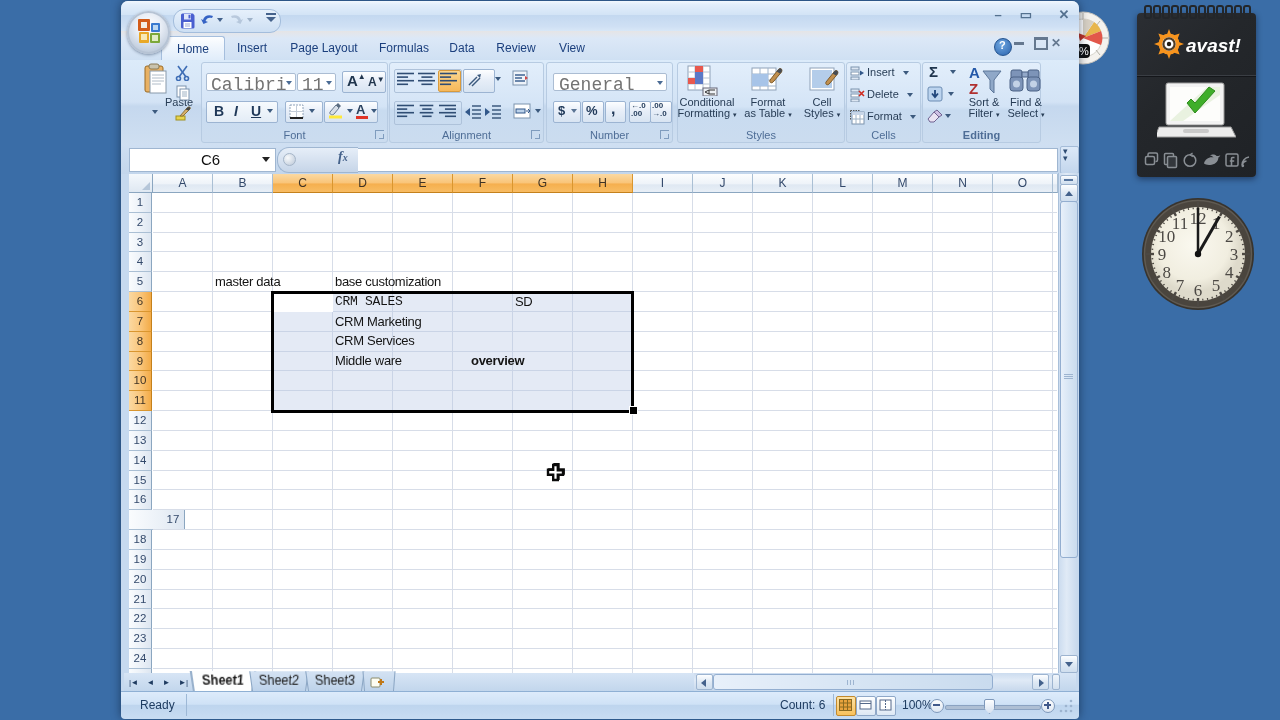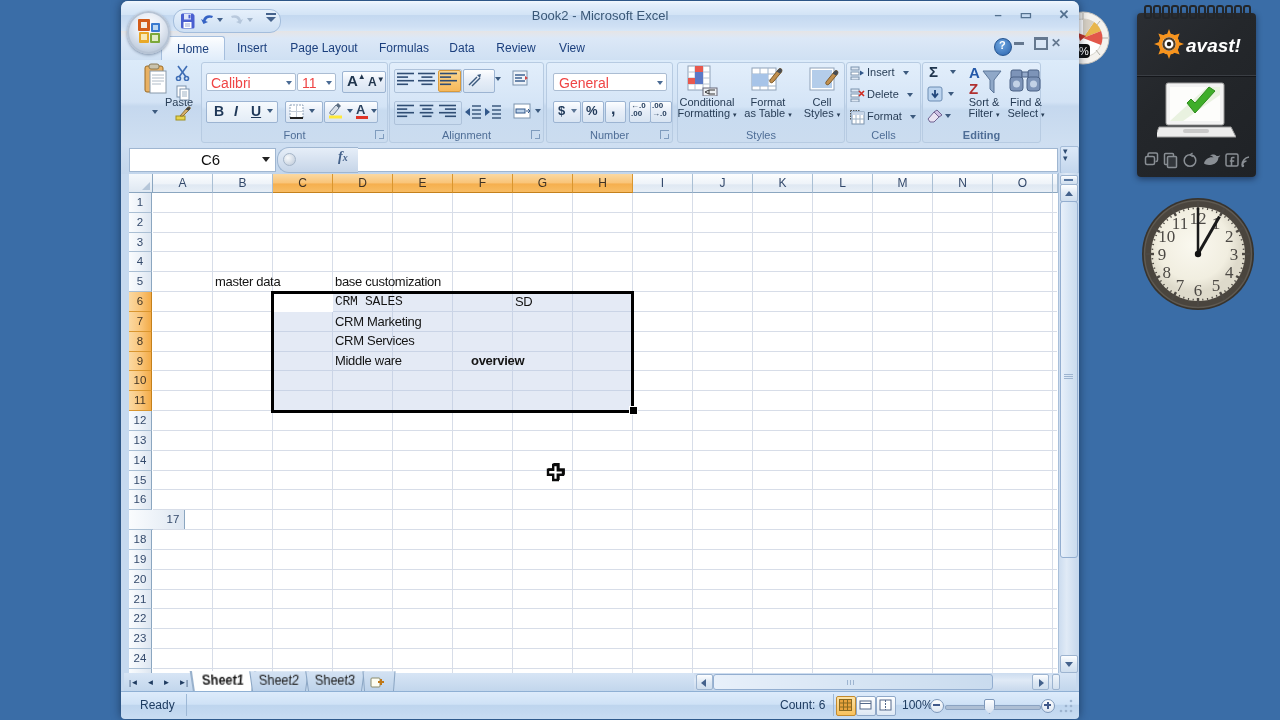--- a/index.html
+++ b/index.html
@@ -19,21 +19,21 @@
 #ball{position:absolute;left:6px;top:10px;width:43px;height:43px;border-radius:50%;background:radial-gradient(circle at 50% 35%,#ffffff 0%,#e9eef6 35%,#c3cfdf 70%,#9fb0c6 100%);box-shadow:0 1px 3px rgba(40,60,90,.5), inset 0 0 0 2px #b6c3d4;}
 
 #qat{position:absolute;left:52px;top:8px;width:106px;height:22px;border-radius:11px;background:linear-gradient(#e6f0fb,#cddff3);border:1px solid #a3bddc;}
 
 #ribbon{position:absolute;left:0;top:59px;width:958px;height:84px;background:linear-gradient(#dcebfa 0%,#d3e3f5 50%,#c5d8ee 55%,#cfdff1 100%);border-bottom:1px solid #91b0d3;}
 .grp{position:absolute;top:2px;height:79px;border:1px solid #b7cbe2;border-radius:3px;background:linear-gradient(#e2eefb 0%,#d4e4f6 55%,#c8dbf0 60%,#cbdcef 100%);}
 .grplabel{position:absolute;bottom:1px;left:0;width:100%;text-align:center;font-size:11px;color:#4e6d96;}
 .launcher{position:absolute;bottom:3px;right:3px;width:8px;height:8px;border-left:1px solid #7f9cbe;border-top:1px solid #7f9cbe;}
 .launcher:after{content:"";position:absolute;right:0px;bottom:0px;width:4px;height:4px;border-right:1px solid #7f9cbe;border-bottom:1px solid #7f9cbe;}
 .rtext{position:absolute;font-size:11px;color:#273c55;}
-.combo{position:absolute;background:#fff;border:1px solid #abbdd3;border-radius:2px;font-size:14px;color:#ef4444;}
+.combo{position:absolute;background:#fff;border:1px solid #abbdd3;border-radius:2px;font-size:18px;color:#737373;font-family:Liberation Mono, monospace;}
 .combo .arr{position:absolute;right:3px;top:45%;width:0;height:0;border-left:3px solid transparent;border-right:3px solid transparent;border-top:4px solid #4a6b94;}
 .btnbox{position:absolute;border:1px solid #9cb4d2;border-radius:2px;background:linear-gradient(#fdfeff,#e7eef8 45%,#d8e4f2);}
 
 #fbar{position:absolute;left:0;top:143px;width:958px;height:30px;background:linear-gradient(#cfdff2,#c3d6ec);}
 
 #statusbar{position:absolute;left:0;top:690px;width:958px;height:27px;border-top:1px solid #8fb0d4;background:linear-gradient(#ddebfb 0%,#cfe2f6 45%,#bed5ee 50%,#c8dcf2 100%);border-radius:0 0 4px 4px;font-size:12px;color:#1e3c61;}
 #tabbar{position:absolute;left:3px;top:672px;width:952px;height:18px;background:linear-gradient(#d7e5f5,#c2d6ec);}
 #sheet{position:absolute;left:8px;top:173px;width:929px;height:499px;background:#fff;overflow:hidden;}
 .ch{position:absolute;top:0;height:18px;border-right:1px solid #aabfd4;border-bottom:1px solid #8ba6c0;background:linear-gradient(#fcfdfe 0%,#eef3f9 55%,#dfe8f2 60%,#e8eff7 100%);font-size:12px;color:#33496b;text-align:center;line-height:18px;}
 .ch.sel{background:linear-gradient(#fbd9a2 0%,#f9c478 50%,#f5af4e 55%,#f8bc63 100%);border-right:1px solid #d9962f;border-bottom:1px solid #c4811c;color:#3f3325;}
@@ -44,21 +44,20 @@
 .sbtn{position:absolute;left:1px;width:16px;background:linear-gradient(#fdfeff,#dfe9f4 50%,#cfdeee);border:1px solid #9db4d0;border-radius:2px;}
 .sthumb{background:linear-gradient(90deg,#e8f0fa,#d7e5f4 50%,#c9dbee);border:1px solid #93aed0;border-radius:3px;}
 .tabnav{position:absolute;top:3px;width:15px;height:13px;font-size:8px;color:#1f3b60;text-align:center;line-height:13px;}
 .shtab{position:absolute;top:0;height:18px;font-size:12px;text-align:center;line-height:17px;color:#1a1a1a;}
 </style>
 </head>
 <body>
 <div id="stage">
   <div id="win">
     <div id="titlebar">
-      <div id="title-text">Book2 - Microsoft Excel</div>
       <div class="winbtn" style="left:865px;width:24px;">–</div>
       <div class="winbtn" style="left:893px;width:24px;">▭</div>
       <div class="winbtn" style="left:931px;width:24px;">✕</div>
     </div>
     <div id="tabrow">
       <div class="tab" id="tab-home" style="left:40px;width:62px;">Home</div>
       <div class="tab" style="left:106px;width:50px;">Insert</div>
       <div class="tab" style="left:160px;width:86px;">Page Layout</div>
       <div class="tab" style="left:250px;width:66px;">Formulas</div>
       <div class="tab" style="left:320px;width:42px;">Data</div>

